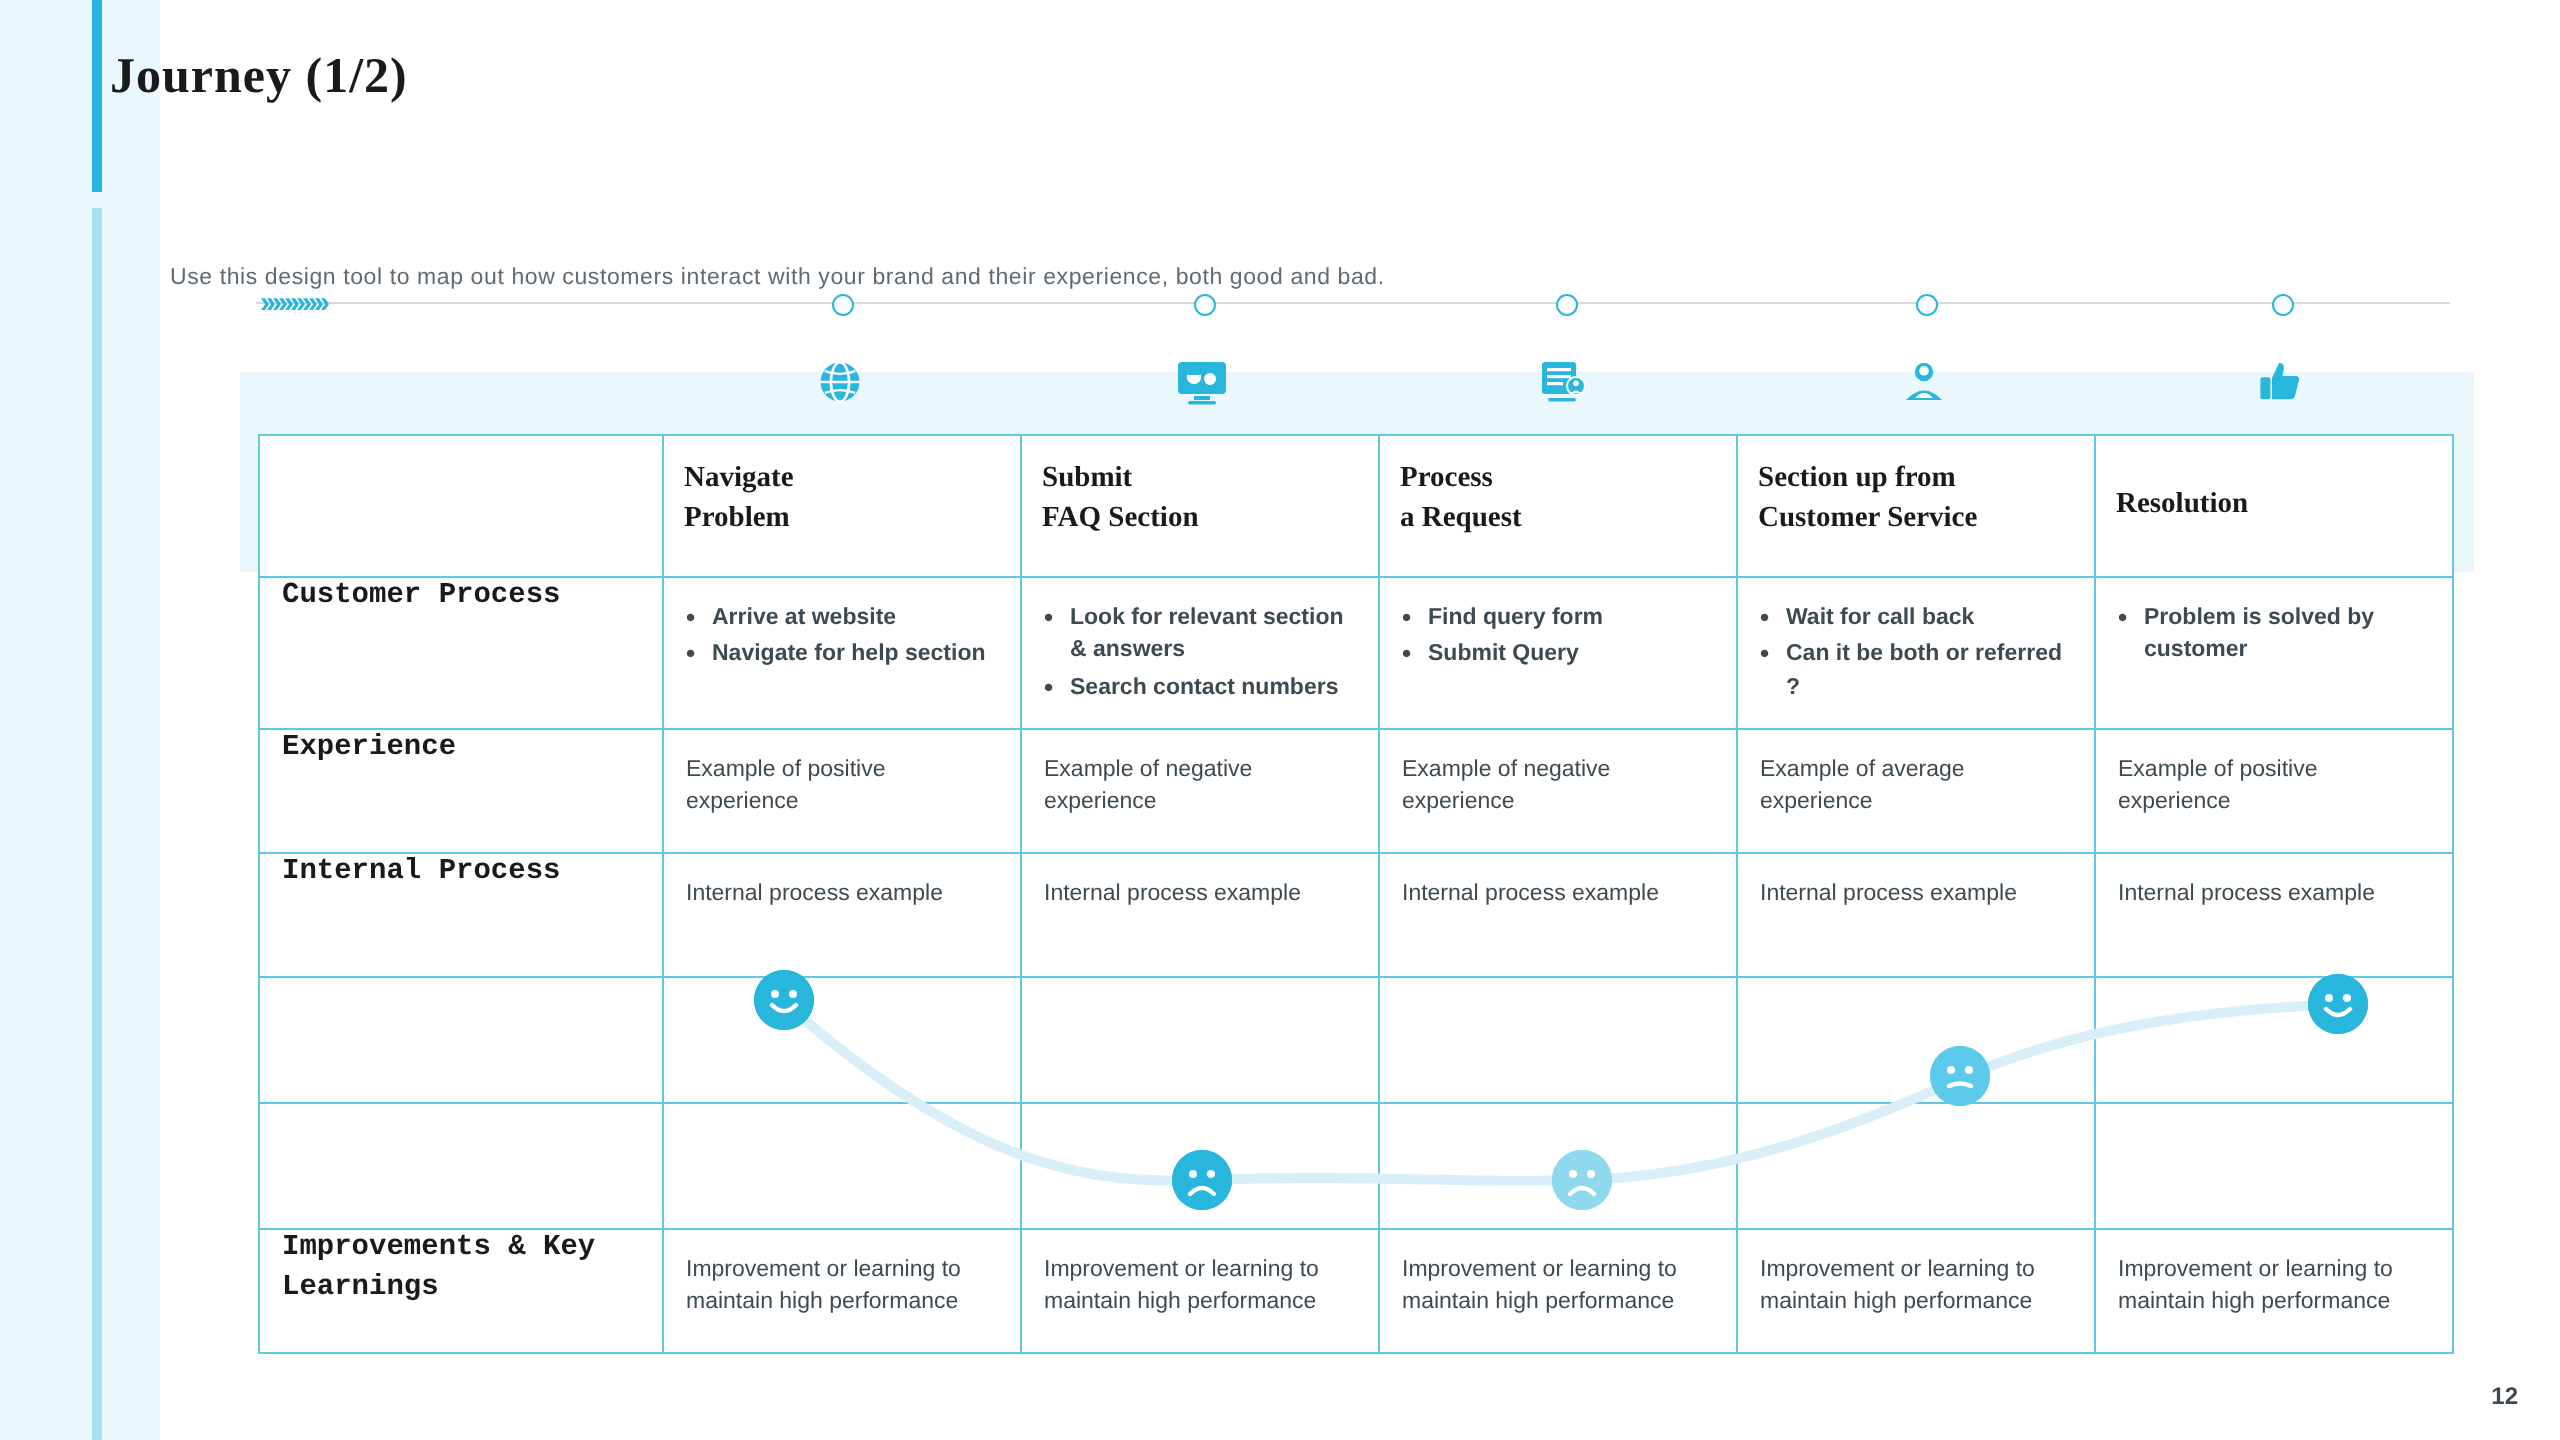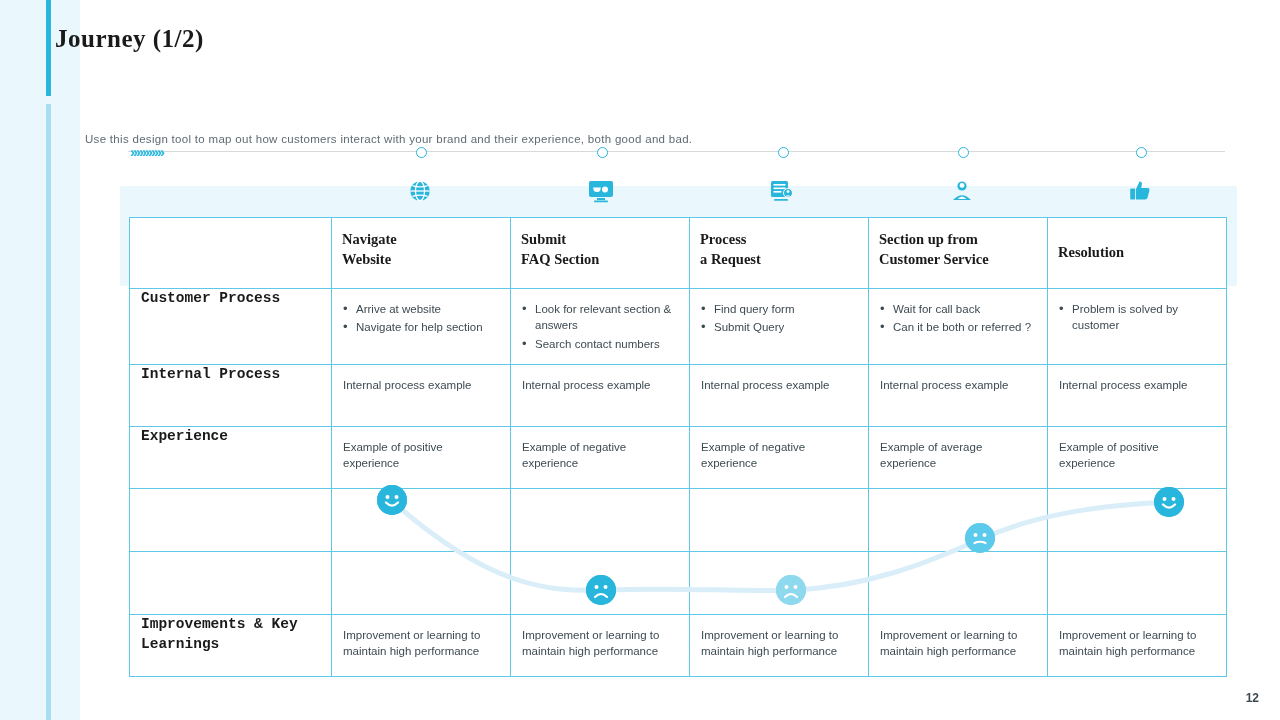--- a/index.html
+++ b/index.html
@@ -142,20 +142,21 @@
     line-height: 1.35;
   }
 
   .bullets {
     margin: 0;
     padding: 12px 8px 10px 22px;
     font-size: 11.5px;
     color: #3d4a52;
     line-height: 1.42;
     list-style: none;
+    font-weight: bold;
   }
   .bullets li {
     position: relative;
     margin-bottom: 2px;
     padding-left: 2px;
   }
   .bullets li:before {
     content: "\2022";
     position: absolute;
     left: -11px;
@@ -284,21 +285,21 @@
       <col class="col-std">
       <col class="col-std">
       <col class="col-std">
       <col class="col-std">
   </colgroup>
   <tbody>
     <tr>
       <td class="head-cell"></td>
       <td class="head-cell">
         <div>Navigate</div>
-        <div>Website</div>
+        <div>Problem</div>
       </td>
       <td class="head-cell">
         <div>Submit</div>
         <div>FAQ Section</div>
       </td>
       <td class="head-cell">
         <div>Process</div>
         <div>a Request</div>
       </td>
       <td class="head-cell">
@@ -337,54 +338,54 @@
         </ul>
       </td>
       <td>
         <ul class="bullets">
           <li>Problem is solved by customer</li>
         </ul>
       </td>
     </tr>
 
     <tr class="tall-row">
+      <td class="row-label">Experience</td>
+      <td>
+          <div class="plain">Example of positive experience</div>
+        </td>
+      <td>
+          <div class="plain">Example of negative experience</div>
+        </td>
+      <td>
+          <div class="plain">Example of negative experience</div>
+        </td>
+      <td>
+          <div class="plain">Example of average experience</div>
+        </td>
+      <td>
+          <div class="plain">Example of positive experience</div>
+        </td>
+    </tr>
+
+    <tr class="tall-row">
       <td class="row-label">Internal Process</td>
       <td>
           <div class="plain">Internal  process example</div>
         </td>
       <td>
           <div class="plain">Internal  process example</div>
         </td>
       <td>
           <div class="plain">Internal  process example</div>
         </td>
       <td>
           <div class="plain">Internal  process example</div>
         </td>
       <td>
           <div class="plain">Internal  process example</div>
-        </td>
-    </tr>
-
-    <tr class="tall-row">
-      <td class="row-label">Experience</td>
-      <td>
-          <div class="plain">Example of positive experience</div>
-        </td>
-      <td>
-          <div class="plain">Example of negative experience</div>
-        </td>
-      <td>
-          <div class="plain">Example of negative experience</div>
-        </td>
-      <td>
-          <div class="plain">Example of average experience</div>
-        </td>
-      <td>
-          <div class="plain">Example of positive experience</div>
         </td>
     </tr>
 
     <tr class="smiley-row">
       <td></td>
       <td></td>
       <td></td>
       <td></td>
       <td></td>
       <td></td>

